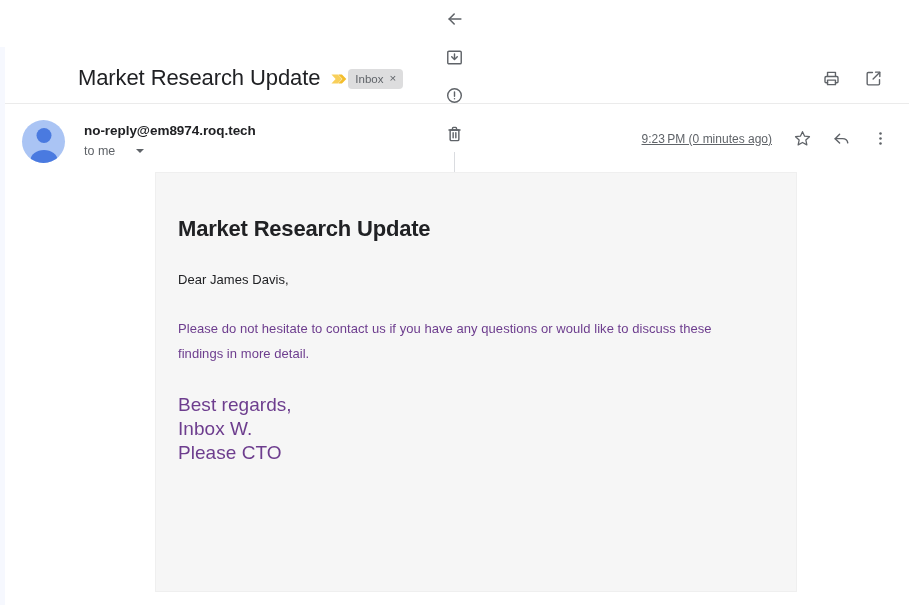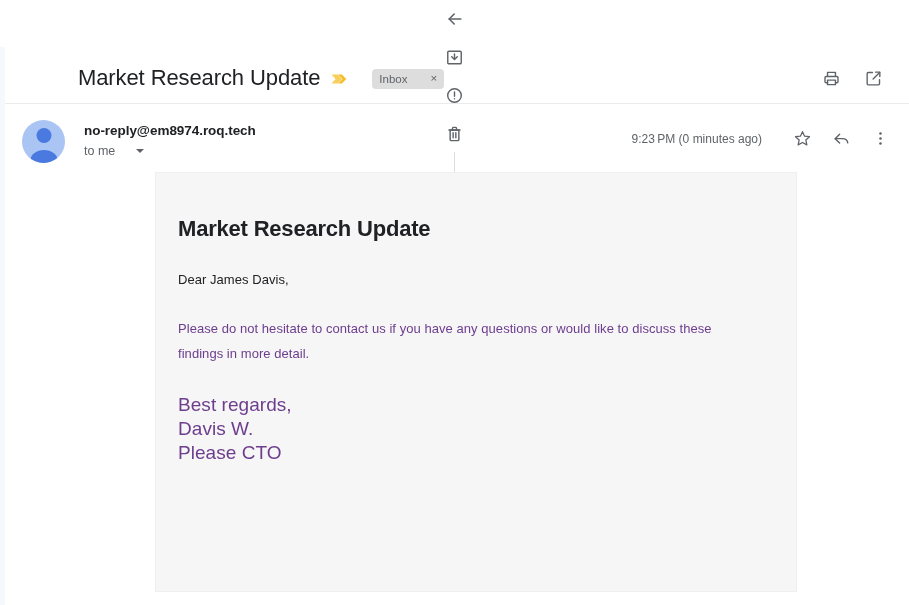--- a/index.html
+++ b/index.html
@@ -98,24 +98,24 @@
 
   .important-marker {
     margin-left: 11px;
     display: flex;
     align-items: center;
     cursor: pointer;
     flex: 0 0 auto;
   }
 
   .label-chip {
-    margin-left: 24px;
+    margin-left: 0;
     display: inline-flex;
     align-items: center;
-    gap: 23px;
+    gap: 6px;
     height: 20px;
     padding: 0 7px;
     background: #ddddde;
     border-radius: 4px;
     font-size: 11.5px;
     color: #5f6368;
     line-height: 20px;
     white-space: nowrap;
     flex: 0 0 auto;
   }
@@ -215,22 +215,23 @@
   .msg-right {
     display: flex;
     align-items: center;
     padding-top: 6px;
     flex: 0 0 auto;
   }
   .timestamp {
     font-size: 12px;
     color: #5f6368;
     white-space: nowrap;
-    margin-right: 24px;
+    margin-right: 14px;
     letter-spacing: 0;
+    text-decoration: underline;
   }
   .msg-icon-btn {
     width: 33px; height: 33px;
     display: flex; align-items: center; justify-content: center;
     border-radius: 50%;
     cursor: pointer;
   }
 
   
   .body-card {
@@ -515,16 +516,16 @@
     </div>
   </div>
 </div>
 
 <div class="body-card">
   <div class="body-heading">Market Research Update</div>
   <div class="body-p">Dear James Davis,</div>
   <div class="body-p purple">Please do not hesitate to contact us if you have any questions or would like to discuss these findings in more detail.</div>
   <div class="sig-block">
     <div>Best regards,</div>
-    <div>Davis W.</div>
+    <div>Inbox W.</div>
     <div>Please CTO</div>
   </div>
 </div>
 
 </body></html>

